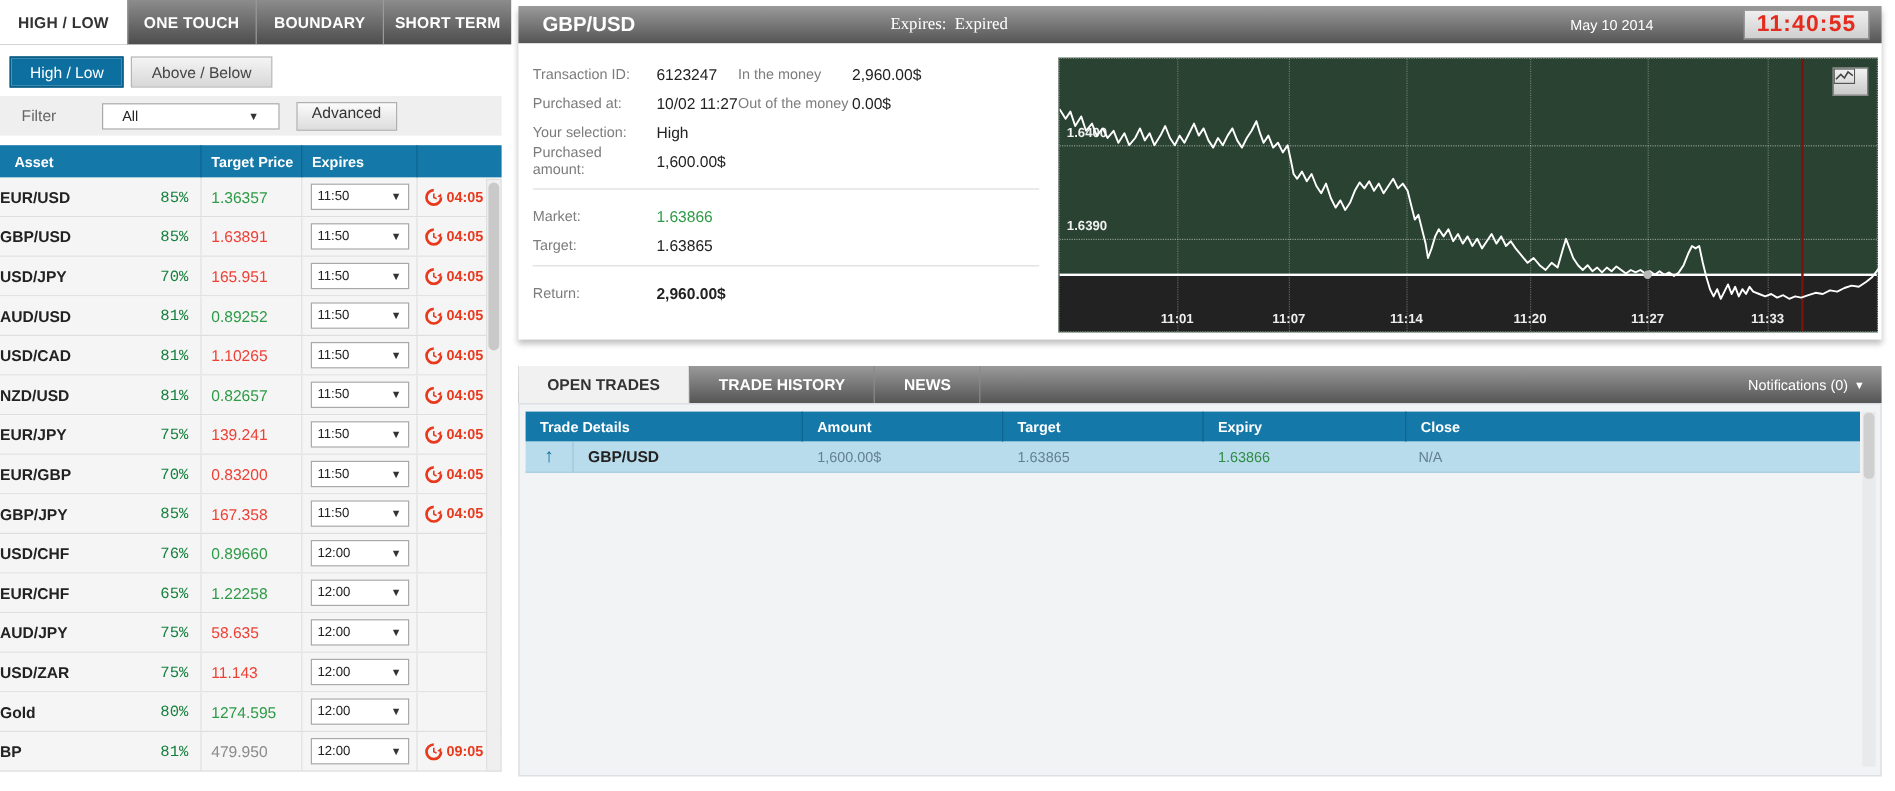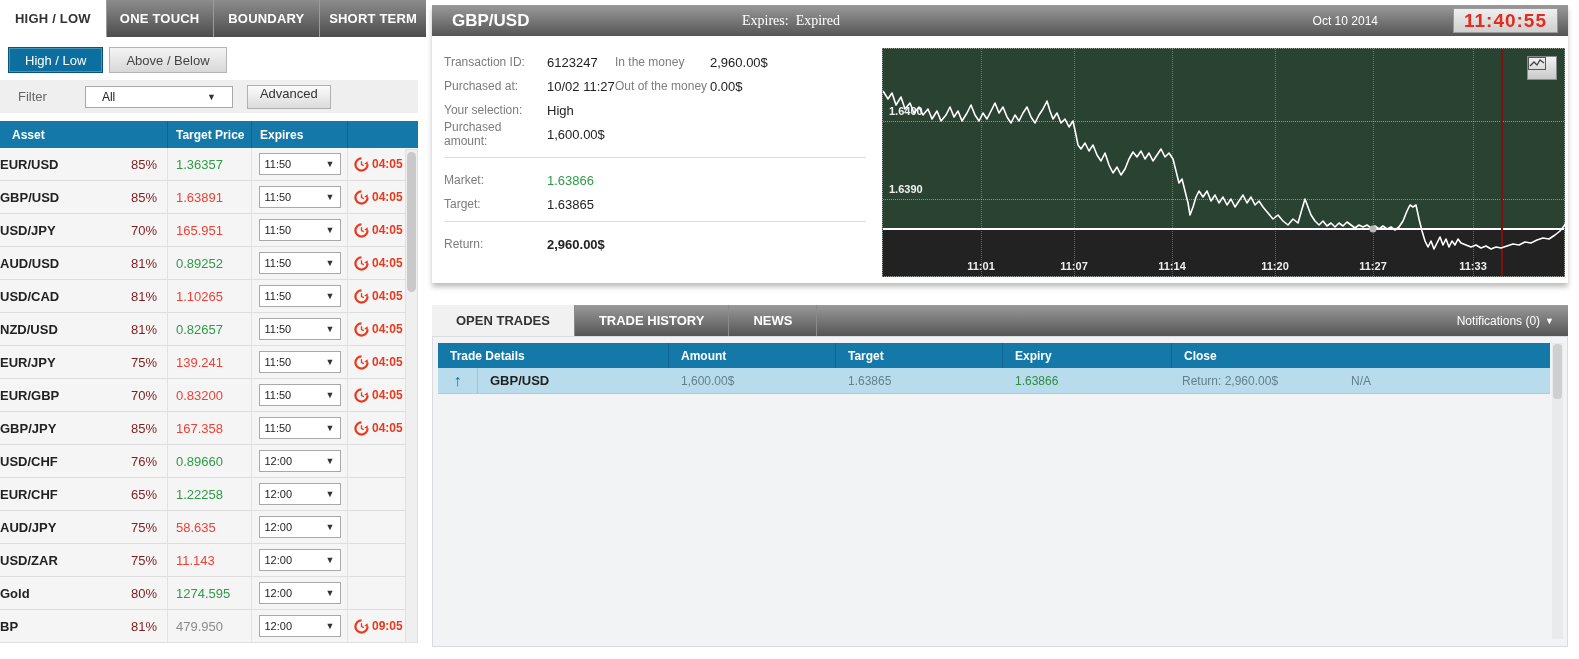--- a/index.html
+++ b/index.html
@@ -34,21 +34,21 @@
   .asset-table { position:absolute; left:0; top:121px; width:418px; }
   .asset-head { display:flex; height:27px; background:#1478a8; color:#fff; font-size:12px; font-weight:bold;
                 align-items:center; }
   .asset-head .c1 { width:168px; padding-left:12px; border-right:1px solid #0e6591; height:100%; display:flex; align-items:center;}
   .asset-head .c2 { width:84px; padding-left:8px; border-right:1px solid #0e6591; height:100%; display:flex; align-items:center;}
   .asset-head .c3 { width:96px; padding-left:8px; border-right:1px solid #0e6591; height:100%; display:flex; align-items:center;}
   .asset-head .c4 { flex:1; }
   .asset-row { display:flex; height:33px; background:#f5f5f5; border-bottom:1px solid #dedede; align-items:center; font-size:13px; }
   .asset-row .c1 { width:168px; height:100%; display:flex; align-items:center; border-right:1px solid #e2e2e2; }
   .asset-row .name { font-weight:bold; color:#222; }
-  .asset-row .pct { margin-left:auto; padding-right:10px; color:#7f1d1d; }
+  .asset-row .pct { margin-left:auto; padding-right:10px; color:#15803d;font-family:Liberation Mono, monospace; }
   .asset-row .c2 { width:84px; height:100%; display:flex; align-items:center; padding-left:8px; border-right:1px solid #e2e2e2; }
   .asset-row .c3 { width:96px; height:100%; display:flex; align-items:center; justify-content:center; border-right:1px solid #e2e2e2; }
   .asset-row .c4 { flex:1; display:flex; align-items:center; padding-left:6px; }
   .expiry-select { width:82px; height:22px; padding:0 5px; font-size:11px; }
   .price.up { color:#2e9b47; }
   .price.down { color:#ee4136; }
   .price.neutral { color:#8a8a8a; }
   .timer { display:flex; align-items:center; gap:3px; color:#e8391d; font-weight:bold; font-size:12px; }
   .timer svg { display:block; }
 
@@ -518,21 +518,21 @@
     <div class="asset-thumb"></div>
   </div>
 
   <div class="main-panel">
     <div class="main-header">
       <span class="pair-title">GBP/USD</span>
       <span class="expires-wrap">
         <span>Expires:</span>&nbsp;
         <span>Expired</span>
       </span>
-      <span class="hdr-date">Oct 10 2014</span>
+      <span class="hdr-date">May 10 2014</span>
       <span class="clock-box">
         <span class="clock-text">11:40:55</span>
       </span>
     </div>
 
     <div class="detail-fields">
       <div class="drow">
           <span class="lbl">Transaction ID:</span>
           <span class="val">6123247</span>
         </div>
@@ -638,21 +638,20 @@
         <div class="col2">Target</div>
         <div class="col4">Expiry</div>
         <div class="col5">Close</div>
       </div>
       <div class="t-row">
         <div class="cell arrow-cell">↑</div>
         <div class="cell pair-cell">GBP/USD</div>
         <div class="cell col1 muted">1,600.00$</div>
         <div class="cell col2 muted">1.63865</div>
         <div class="cell col3 green">1.63866</div>
-        <div class="cell col4 muted">Return: 2,960.00$</div>
         <div class="cell col5 muted">N/A</div>
       </div>
     </div>
     <div class="trades-scroll">
       <div class="trades-thumb"></div>
     </div>
   </div>
 
 </div>
 

